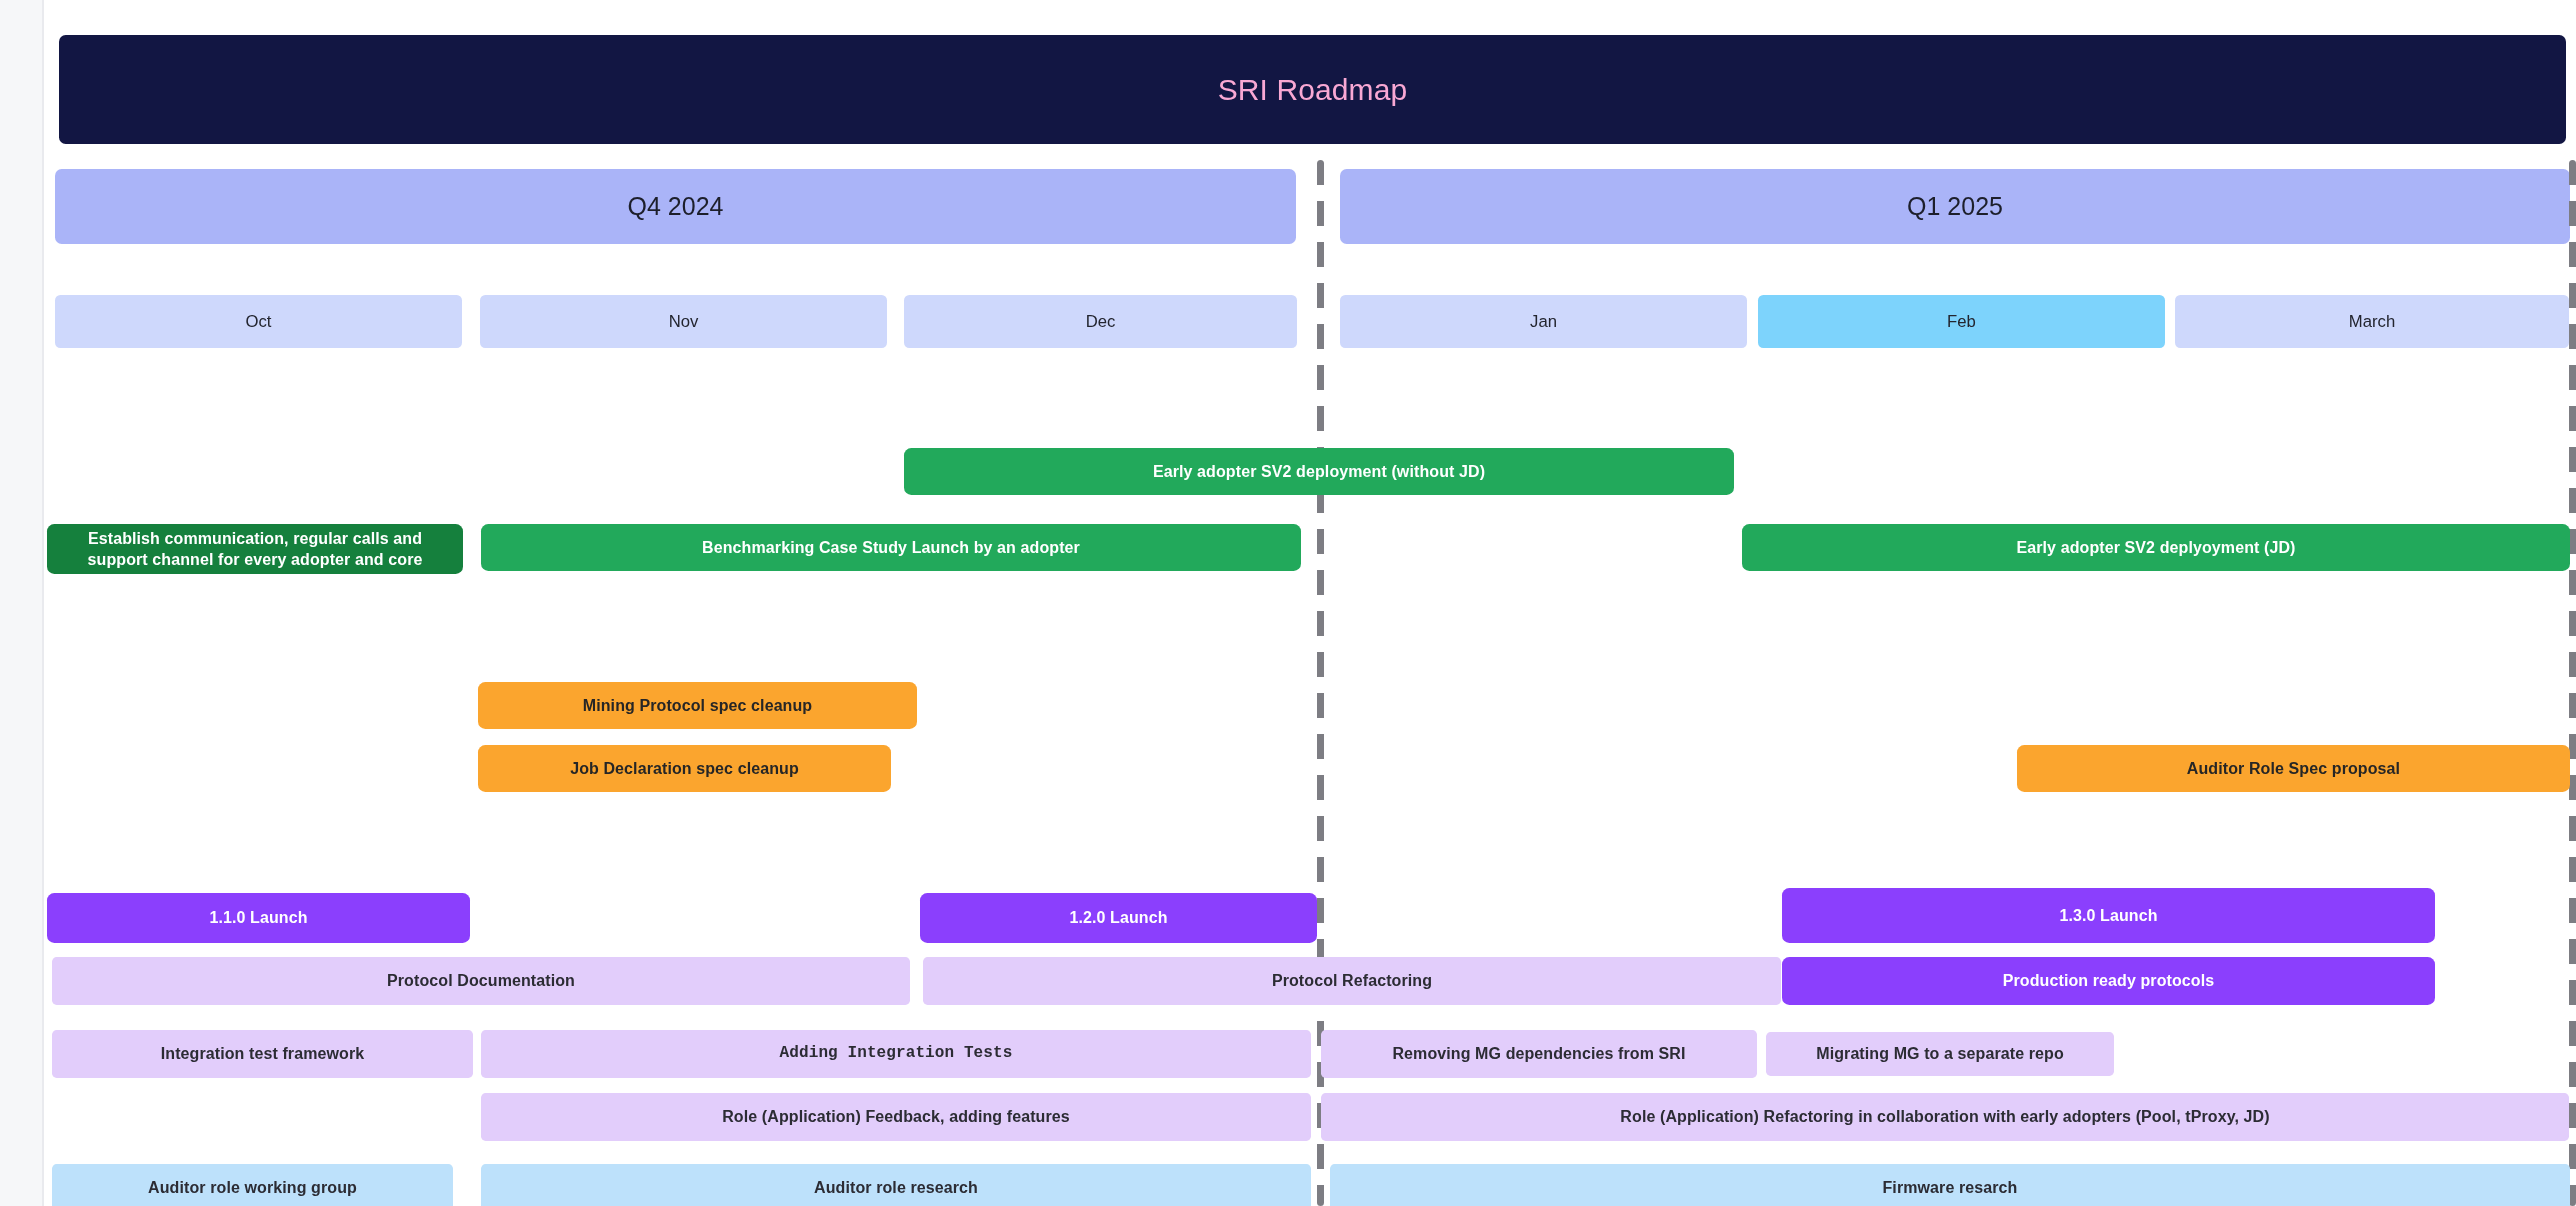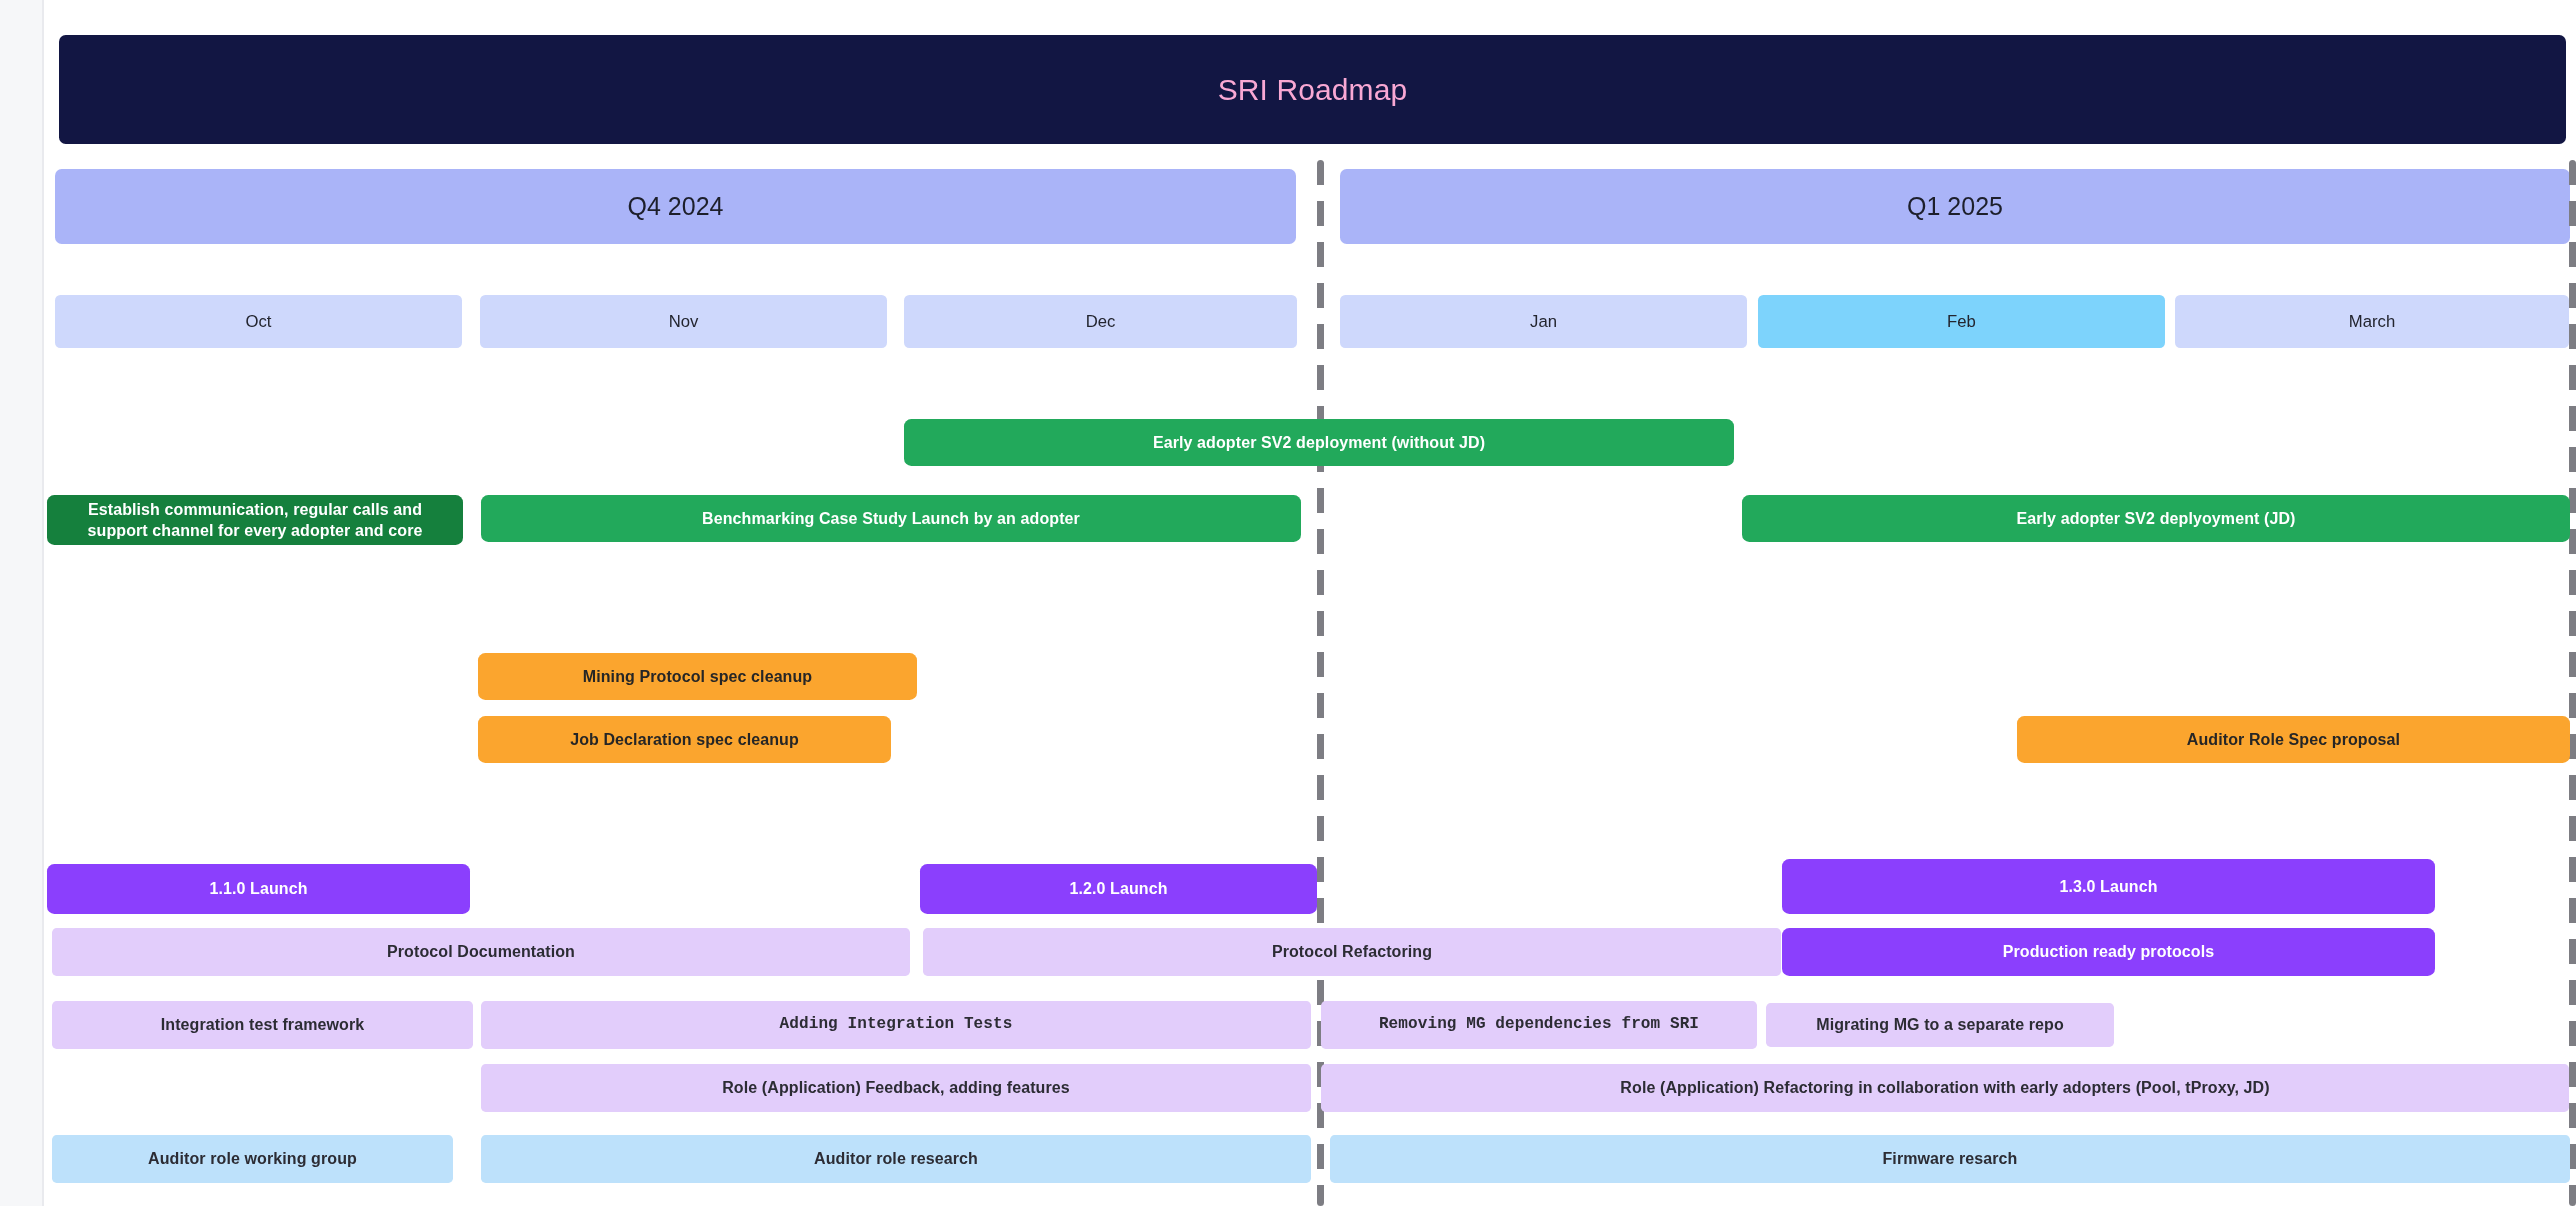--- a/index.html
+++ b/index.html
@@ -104,20 +104,21 @@
   .bar {
     position: absolute;
     border-radius: 7.3px;
     display: flex;
     align-items: center;
     justify-content: center;
     text-align: center;
     padding: 0 10.7px;
     line-height: 1.32;
     z-index: 3;
+    margin-top: 29px;
   }
   .bar .bar-label {
     font-size: 16px;
     font-weight: bold;
     letter-spacing: 0.1px;
   }
 
   
   .bar.flat { border-radius: 4.7px; }
 
@@ -208,21 +209,21 @@
       </div>
       <div class="bar purple" style="left: 1782px; top: 928px; width: 653px; height: 48px; background: rgb(139, 63, 253);">
         <span class="bar-label">Production ready protocols</span>
       </div>
       <div class="bar lilac flat" style="left: 52px; top: 1001px; width: 421px; height: 48px; background: rgb(226, 205, 251);">
         <span class="bar-label">Integration test framework</span>
       </div>
       <div class="bar lilac flat" style="left: 481px; top: 1001px; width: 830px; height: 48px; background: rgb(226, 205, 251); font-family: Liberation Mono, monospace;">
         <span class="bar-label">Adding Integration Tests</span>
       </div>
-      <div class="bar lilac flat" style="left: 1321px; top: 1001px; width: 436px; height: 48px; background: rgb(226, 205, 251); font-family: Liberation Mono, monospace;">
+      <div class="bar lilac flat" style="left: 1321px; top: 1001px; width: 436px; height: 48px; background: rgb(226, 205, 251);">
         <span class="bar-label">Removing MG dependencies from SRI</span>
       </div>
       <div class="bar lilac flat" style="left: 1766px; top: 1003px; width: 348px; height: 44px; background: rgb(226, 205, 251);">
         <span class="bar-label">Migrating MG to a separate repo</span>
       </div>
       <div class="bar lilac flat" style="left: 481px; top: 1064px; width: 830px; height: 48px; background: rgb(226, 205, 251);">
         <span class="bar-label">Role (Application) Feedback, adding features</span>
       </div>
       <div class="bar lilac flat" style="left: 1321px; top: 1064px; width: 1248px; height: 48px; background: rgb(226, 205, 251);">
         <span class="bar-label">Role (Application) Refactoring in collaboration with early adopters (Pool, tProxy, JD)</span>

